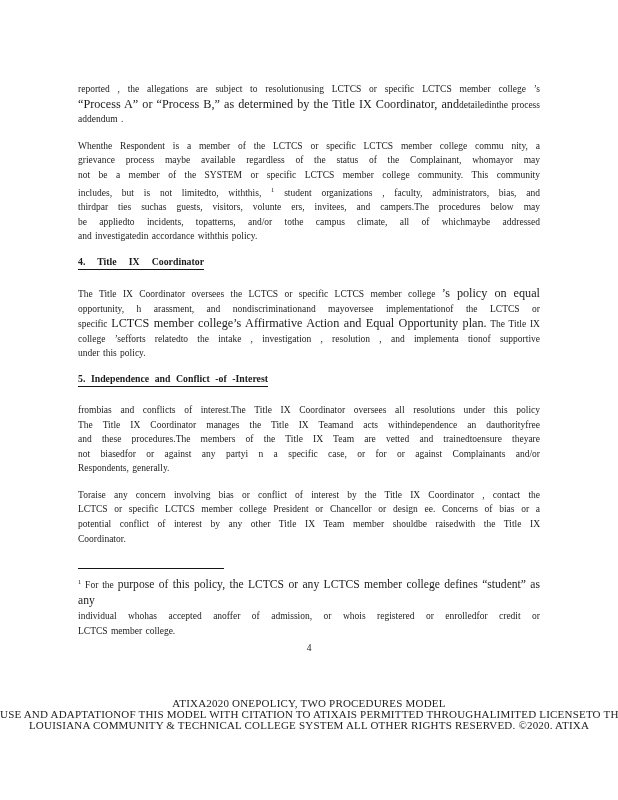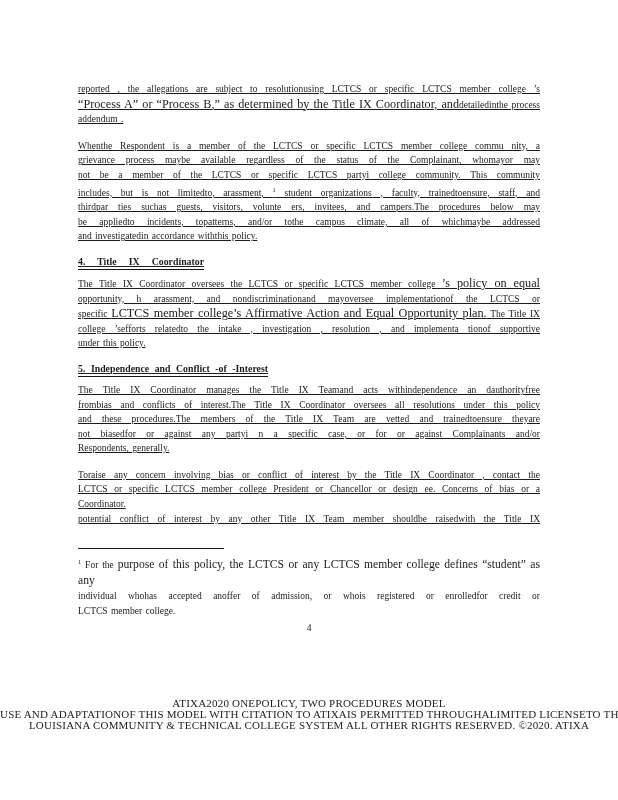--- a/index.html
+++ b/index.html
@@ -9,39 +9,39 @@
     overflow: hidden;
     font-family: "Liberation Serif", "DejaVu Serif", serif;
     color: #1b1b1b;
   }
   .page {
     position: relative;
     box-sizing: border-box;
     width: 618px; height: 800px;
     padding: 82px 78px 0 78px;
   }
-  .content { width: 462px; text-decoration: underline; }
+  .content { width: 462px; }
   .paragraph { margin: 0 0 12px 0; }
   .line {
     font-size: 9.5px;
     line-height: 14.6px;
     text-align: justify;
     text-align-last: justify;
     word-spacing: 1px;
   }
   .line.last { text-align-last: left; }
   .run-b { font-size: 12.2px; }
   .run-sup { font-size: 6.5px; vertical-align: 4px; }
   .heading {
     font-weight: bold;
     font-size: 9.8px;
     line-height: 12px;
     border-bottom: 1.2px solid #161616;
     padding-bottom: 1px;
-    margin: 0 0 6px 0;
+    margin: 0 0 16px 0;
     text-align: justify;
     text-align-last: justify;
   }
   [data-name="section-heading-4"] { width: 126px; }
   [data-name="section-heading-5"] { width: 190px; }
   .footnote-block { margin-top: 22px; width: 462px; }
   .footnote-rule {
     width: 146px; height: 0;
     border-top: 1.2px solid #161616;
     margin: 0 0 5px 0;
@@ -73,47 +73,47 @@
 <div class="page" data-name="document-page">
   <div class="content" id="content" data-name="page-content">
       <div class="paragraph" data-name="intro-paragraph">
         <div class="line" data-name="text-line">reported , the allegations are subject to resolutionusing LCTCS or specific LCTCS member college ’s</div>
         <div class="line" data-name="text-line"><span class="run run-b" data-name="text-run">“Process A” or “Process B,” as determined by the Title IX Coordinator, and</span><span class="run run-c" data-name="text-run">detailedinthe process</span></div>
         <div class="line last" data-name="text-line">addendum .</div>
       </div>
       <div class="paragraph" data-name="community-paragraph">
         <div class="line" data-name="text-line">Whenthe Respondent is a member of the LCTCS or specific LCTCS member college commu nity, a</div>
         <div class="line" data-name="text-line">grievance process maybe available regardless of the status of the Complainant, whomayor may</div>
-        <div class="line" data-name="text-line">not be a member of the LCTCS or specific LCTCS partyi college community. This community</div>
-        <div class="line" data-name="text-line"><span class="run run-c" data-name="text-run">includes, but is not limitedto, arassment, </span><span class="run run-sup" data-name="footnote-reference-superscript">1</span><span class="run run-c" data-name="text-run"> student organizations , faculty, trainedtoensure, staff, and</span></div>
+        <div class="line" data-name="text-line">not be a member of the SYSTEM or specific LCTCS member college community. This community</div>
+        <div class="line" data-name="text-line"><span class="run run-c" data-name="text-run">includes, but is not limitedto, withthis, </span><span class="run run-sup" data-name="footnote-reference-superscript">1</span><span class="run run-c" data-name="text-run"> student organizations , faculty, administrators, bias, and</span></div>
         <div class="line" data-name="text-line">thirdpar ties suchas guests, visitors, volunte ers, invitees, and campers.The procedures below may</div>
         <div class="line" data-name="text-line">be appliedto incidents, topatterns, and/or tothe campus climate, all of whichmaybe addressed</div>
         <div class="line last" data-name="text-line">and investigatedin accordance withthis policy.</div>
       </div>
       <div class="heading" data-name="section-heading-4">4. Title IX Coordinator</div>
       <div class="paragraph" data-name="coordinator-paragraph">
         <div class="line" data-name="text-line"><span class="run run-c" data-name="text-run">The Title IX Coordinator oversees the LCTCS or specific LCTCS member college </span><span class="run run-b" data-name="text-run">’s policy on equal</span></div>
         <div class="line" data-name="text-line">opportunity, h arassment, and nondiscriminationand mayoversee implementationof the LCTCS or</div>
         <div class="line" data-name="text-line"><span class="run run-c" data-name="text-run">specific </span><span class="run run-b" data-name="text-run">LCTCS member college’s Affirmative Action and Equal Opportunity plan.</span><span class="run run-c" data-name="text-run"> The Title IX</span></div>
         <div class="line" data-name="text-line">college ’sefforts relatedto the intake , investigation , resolution , and implementa tionof supportive</div>
         <div class="line last" data-name="text-line">under this policy.</div>
       </div>
       <div class="heading" data-name="section-heading-5">5. Independence and Conflict -of -Interest</div>
       <div class="paragraph" data-name="independence-paragraph">
+        <div class="line" data-name="text-line">frombias and conflicts of interest.The Title IX Coordinator oversees all resolutions under this policy</div>
         <div class="line" data-name="text-line">The Title IX Coordinator manages the Title IX Teamand acts withindependence an dauthorityfree</div>
-        <div class="line" data-name="text-line">frombias and conflicts of interest.The Title IX Coordinator oversees all resolutions under this policy</div>
         <div class="line" data-name="text-line">and these procedures.The members of the Title IX Team are vetted and trainedtoensure theyare</div>
         <div class="line" data-name="text-line">not biasedfor or against any partyi n a specific case, or for or against Complainants and/or</div>
         <div class="line last" data-name="text-line">Respondents, generally.</div>
       </div>
       <div class="paragraph" data-name="bias-concern-paragraph">
         <div class="line" data-name="text-line">Toraise any concern involving bias or conflict of interest by the Title IX Coordinator , contact the</div>
         <div class="line" data-name="text-line">LCTCS or specific LCTCS member college President or Chancellor or design ee. Concerns of bias or a</div>
+        <div class="line" data-name="text-line">potential conflict of interest by any other Title IX Team member shouldbe raisedwith the Title IX</div>
         <div class="line last" data-name="text-line">Coordinator.</div>
-        <div class="line" data-name="text-line">potential conflict of interest by any other Title IX Team member shouldbe raisedwith the Title IX</div>
       </div>
     </div>
 
   <div class="footnote-block" data-name="footnote-section">
     <div class="footnote-rule" data-name="footnote-separator-rule"></div>
     <div class="footnote" id="footnote" data-name="footnote-1">
         <div class="line" data-name="text-line"><span class="run run-sup" data-name="footnote-reference-superscript">1</span><span class="run run-c" data-name="text-run"> For the </span><span class="run run-b" data-name="text-run">purpose of this policy, the LCTCS or any LCTCS member college defines “student” as any</span></div>
         <div class="line" data-name="text-line">individual whohas accepted anoffer of admission, or whois registered or enrolledfor credit or</div>
         <div class="line last" data-name="text-line">LCTCS member college.</div>
       </div>

